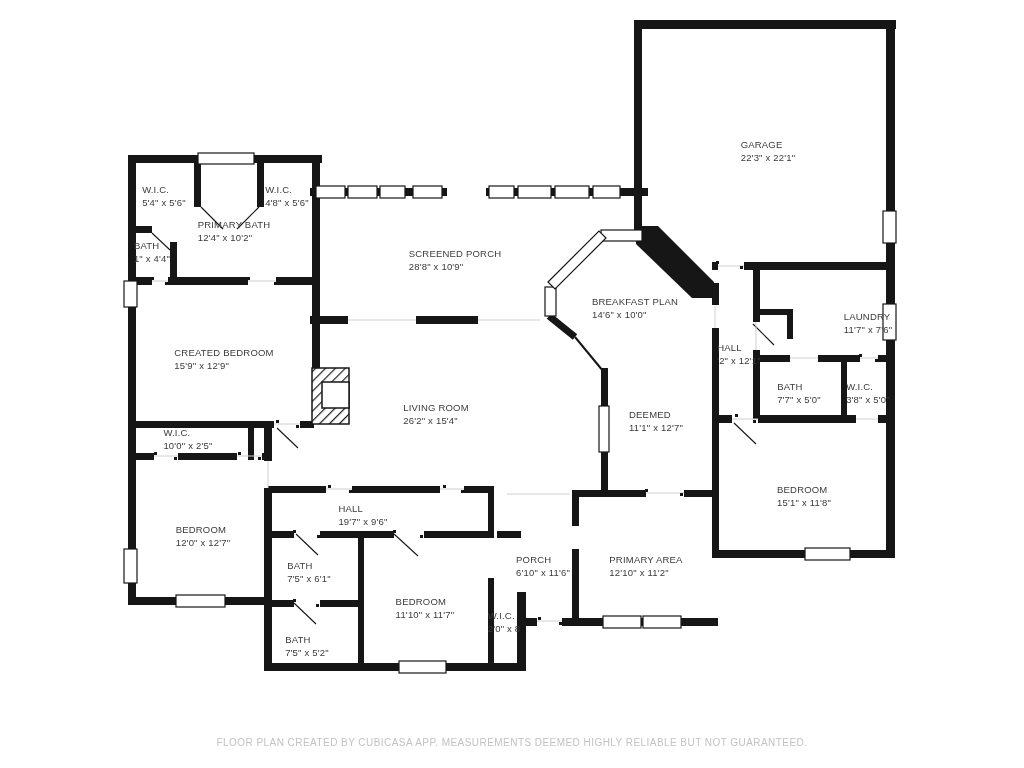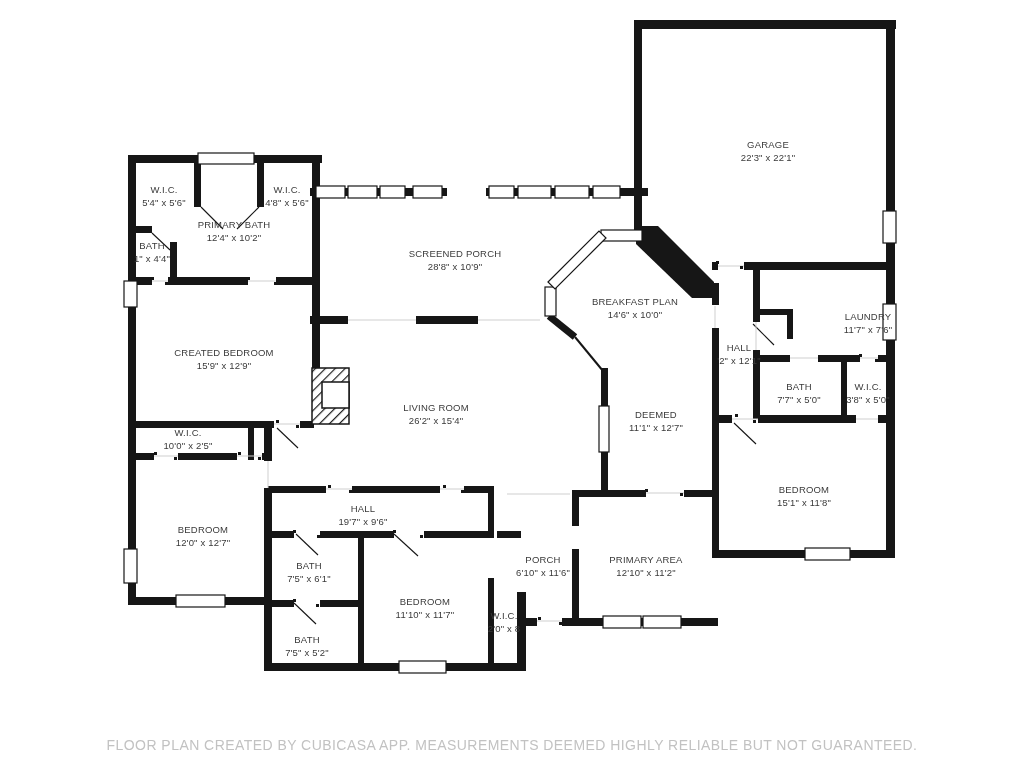--- a/index.html
+++ b/index.html
@@ -10,27 +10,27 @@
   }
   html,body{margin:0;padding:0;background:var(--background);}
   #stage{position:relative;width:1024px;height:768px;background:var(--background);
          font-family:"Liberation Sans",sans-serif;overflow:hidden;}
   #plan-svg{position:absolute;left:0;top:0;}
   .w{fill:var(--wall);}
   .win{fill:#ffffff;stroke:var(--wall);stroke-width:1.2;}
   .leaf{stroke:var(--wall);stroke-width:1.1;fill:none;}
   .open-line{stroke:#cfcfcf;stroke-width:1;}
   .tick{fill:var(--wall);}
-  .room-label{position:absolute;transform:translate(-50%,-50%);text-align:center;
+  .room-label{position:absolute;transform:translate(-50%,-50%);
               color:var(--label_text);white-space:nowrap;line-height:13px;
               font-size:9.5px;letter-spacing:.2px;z-index:3;}
   .room-label .rname{display:block;font-weight:400;}
   .room-label .dims{display:block;font-weight:400;}
   .footer{position:absolute;left:0;right:0;top:737px;text-align:center;
-          font-size:14px;letter-spacing:.45px;color:var(--footer_text);z-index:3;}
+          font-size:10px;letter-spacing:.45px;color:var(--footer_text);z-index:3;}
 </style>
 </head>
 <body>
 
 <div id="stage">
 
   <svg id="plan-svg" width="1024" height="768" viewBox="0 0 1024 768">
     <defs>
       <pattern id="hatch" width="7" height="7" patternUnits="userSpaceOnUse" patternTransform="rotate(45)">
         <rect width="7" height="7" fill="#ffffff"></rect>

